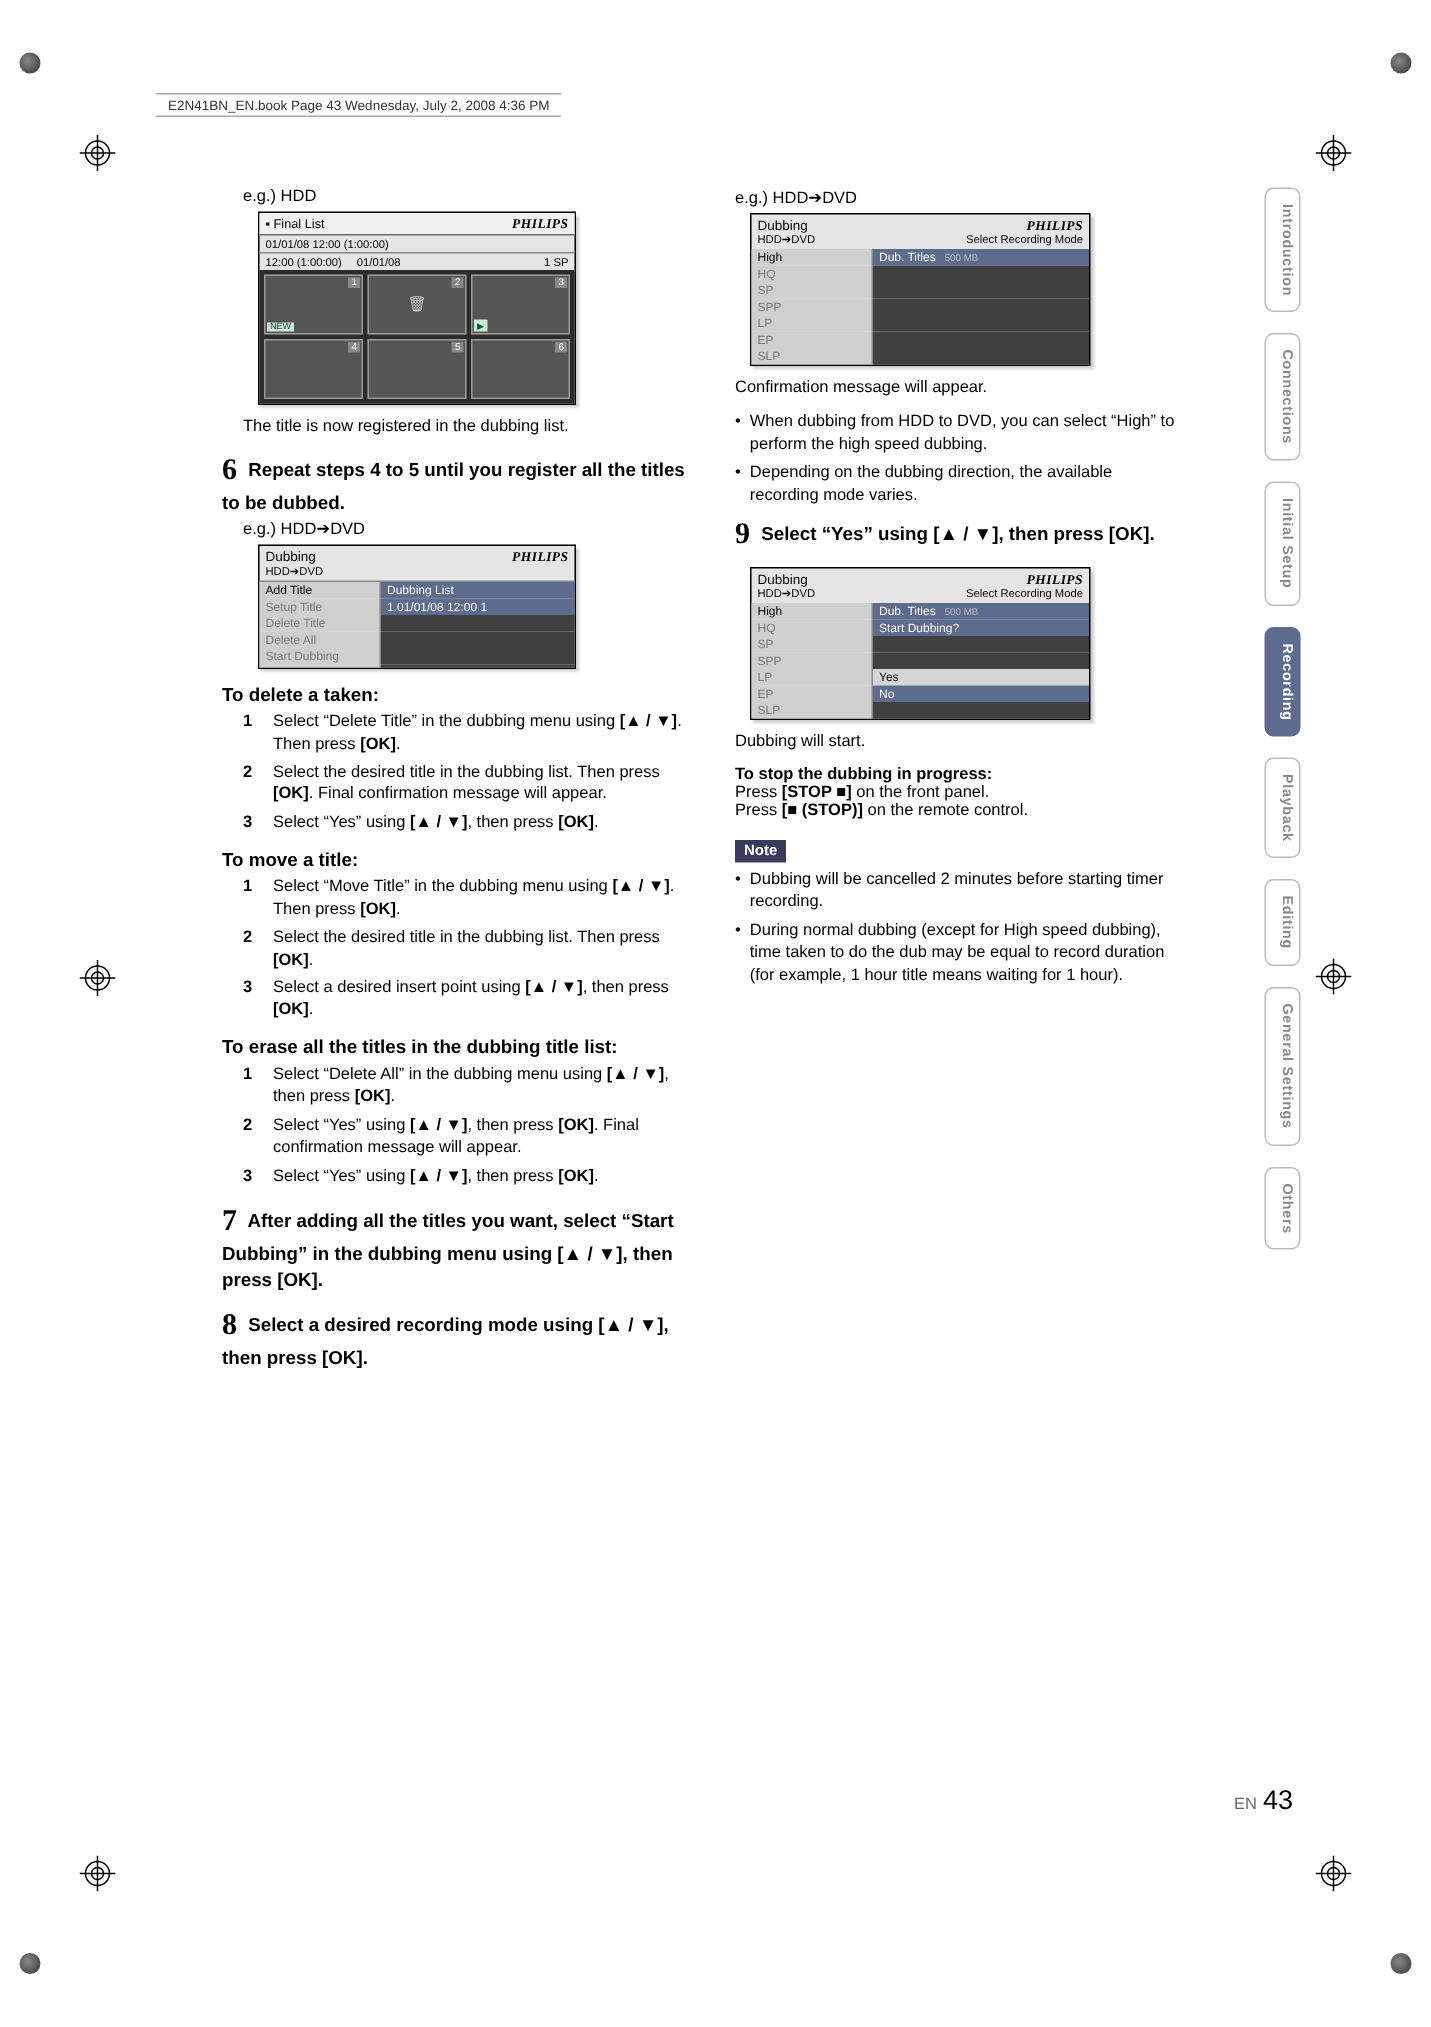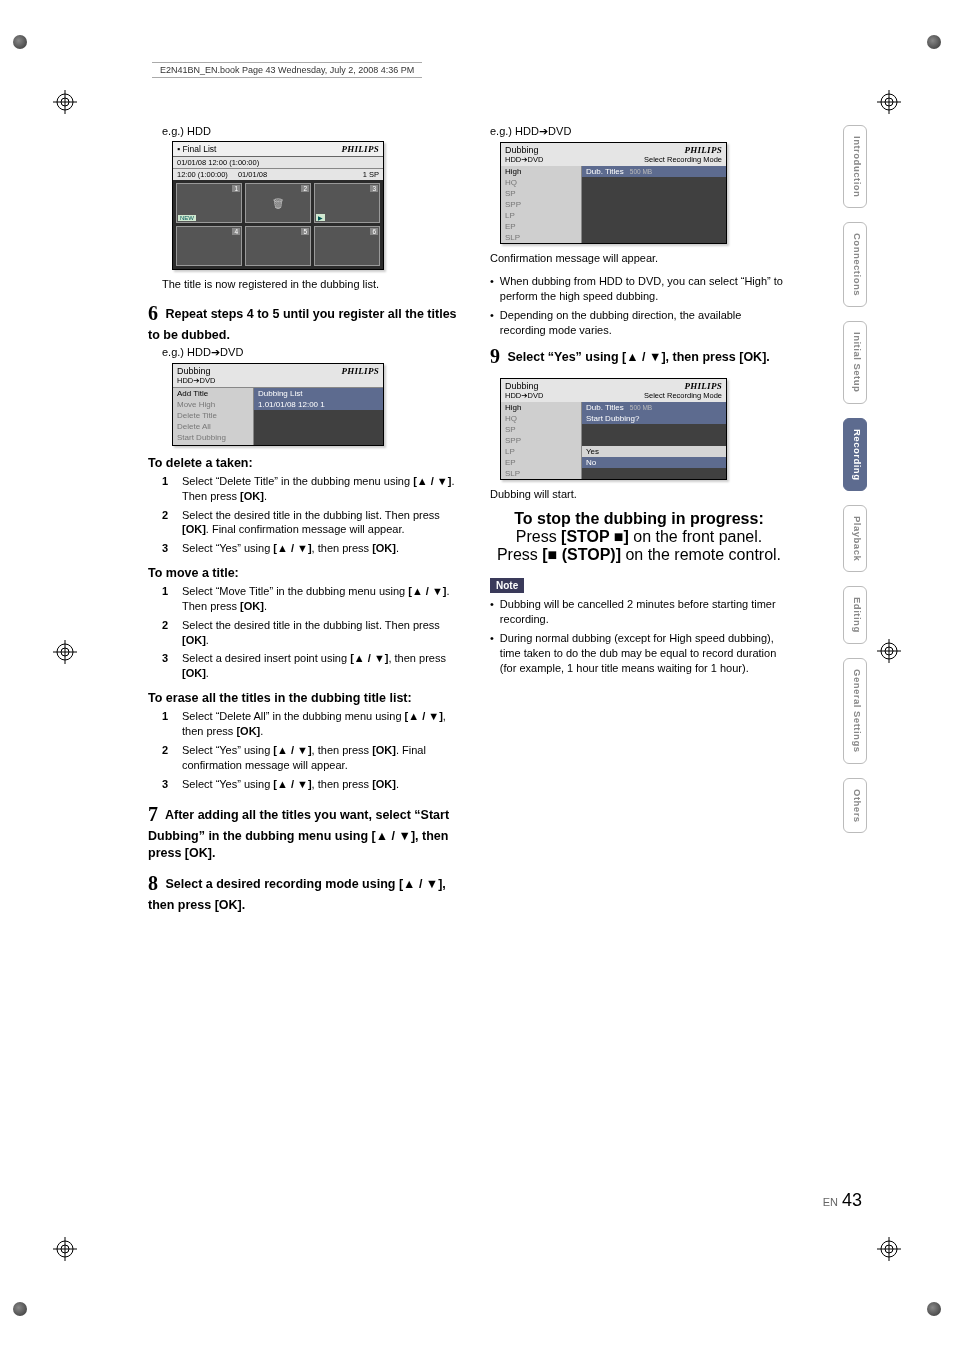--- a/index.html
+++ b/index.html
@@ -5,21 +5,21 @@
   body { font-family: Arial, Helvetica, sans-serif; font-size: 11px; color: #000; margin: 0; padding: 0; background: #fff; }
   .page { width: 954px; height: 1351px; position: relative; margin: 0 auto; }
   .register { position: absolute; width: 24px; height: 24px; }
   .register svg { width:100%; height:100%; }
   .reg-tl { top: 90px; left: 53px; }
   .reg-tr { top: 90px; right: 53px; }
   .reg-ml { top: 640px; left: 53px; }
   .reg-mr { top: 639px; right: 53px; }
   .reg-bl { bottom: 90px; left: 53px; }
   .reg-br { bottom: 90px; right: 53px; }
-  .folio { position:absolute; top:62px; left:104px; font-size:9px; color:#333; border-top:1px solid #aaa; border-bottom:1px solid #aaa; padding:2px 8px;margin-left:48px; }
+  .folio { position:absolute; top:62px; left:104px; font-size:9px; color:#333; border-top:1px solid #aaa; border-bottom:1px solid #aaa; padding:2px 8px; }
   .dot { position:absolute; width:14px; height:14px; border-radius:50%; background:radial-gradient(circle at 40% 40%, #888, #333); }
   .dot-tl{ top:35px; left:13px;} .dot-tr{top:35px; right:13px;} .dot-bl{bottom:35px; left:13px;} .dot-br{bottom:35px; right:13px;}
   .content { position:absolute; top:125px; left:148px; width:640px; display:flex; gap:30px; }
   .col { width:305px; }
   .stepnum { font-family: Georgia, serif; font-weight:bold; font-size:20px; margin-right:4px; vertical-align:-2px; }
   .step { margin-bottom:8px; }
   .step-heading { font-weight:bold; font-size:12.5px; line-height:1.35; margin-bottom:2px; margin-left:-14px; }
   .eg { font-size:11px; margin-bottom:4px; }
   .osd { border:1px solid #000; background:#e5e5e5; font-size:8.5px; margin-bottom:8px; box-shadow:2px 2px 2px rgba(0,0,0,.2); width:210px; }
   .osd-head { display:flex; justify-content:space-between; align-items:center; padding:2px 4px; border-bottom:1px solid #666; background:#f0f0f0;}
@@ -37,21 +37,21 @@
   .osd .menu-right.sel{ background:#5d6b8f; color:#fff;}
   .osd .menu-right .tiny { font-size:6.5px; margin-left:6px; color:#bbb;}
   .caption { font-size:11px; margin:4px 0 10px 0; }
   .sub-h { font-weight:bold; font-size:12.5px; margin:10px 0 4px 0; }
   ol.proc { list-style:none; padding:0; margin:0; }
   ol.proc li { display:flex; gap:8px; margin-bottom:4px; line-height:1.35;}
   ol.proc li .pn { font-weight:bold; width:12px; flex-shrink:0;}
   .bullet { display:flex; gap:6px; margin-bottom:4px; line-height:1.35;}
   .bullet::before { content:"•"; }
   .note-tag { background:#3a3a5a; color:#fff; font-size:10px; padding:2px 6px; display:inline-block; margin:6px 0 4px 0; font-weight:bold;}
-  .stopbox { font-size:16px; margin:8px 0;text-align:center;}
+  .stopbox { font-size:11px; margin:8px 0;}
   .stopbox .hdr{ font-weight:bold;}
   b { font-weight:bold;}
   .tabs { position:absolute; right:87px; top:125px; width:24px; display:flex; flex-direction:column; gap:14px;}
   .tab { writing-mode:vertical-rl; font-size:9.5px; color:#888; border:1px solid #bbb; border-radius:6px; padding:10px 3px; text-align:center; letter-spacing:0.5px; font-weight:bold;}
   .tab.active{ background:#5d6b8f; color:#fff; border-color:#5d6b8f;}
   .pagenum { position:absolute; bottom:140px; right:92px; font-size:11px; color:#666;}
   .pagenum .big{ font-size:18px; color:#000; margin-left:4px;}
   svg.regsvg line, svg.regsvg circle { stroke:#000; stroke-width:1; fill:none;}
   .icon-trash { display:inline-block; position:absolute; left:50%; top:50%; transform:translate(-50%,-50%); font-size:10px; color:#ccc;}
 </style>
@@ -161,21 +161,21 @@
               <div style="font-size:7.5px;">HDD➔DVD</div>
             </div>
             <span class="osd-brand">PHILIPS</span>
           </div>
           <div class="menu" id="osd2-menu">
               <div class="menu-row">
                 <div class="menu-left sel">Add Title</div>
                 <div class="menu-right sel">Dubbing List</div>
               </div>
               <div class="menu-row">
-                <div class="menu-left">Move High</div>
+                <div class="menu-left">Setup Title</div>
                 <div class="menu-right sel">1.01/01/08  12:00  1</div>
               </div>
               <div class="menu-row">
                 <div class="menu-left">Delete Title</div>
                 <div class="menu-right"></div>
               </div>
               <div class="menu-row">
                 <div class="menu-left">Delete All</div>
                 <div class="menu-right"></div>
               </div>

